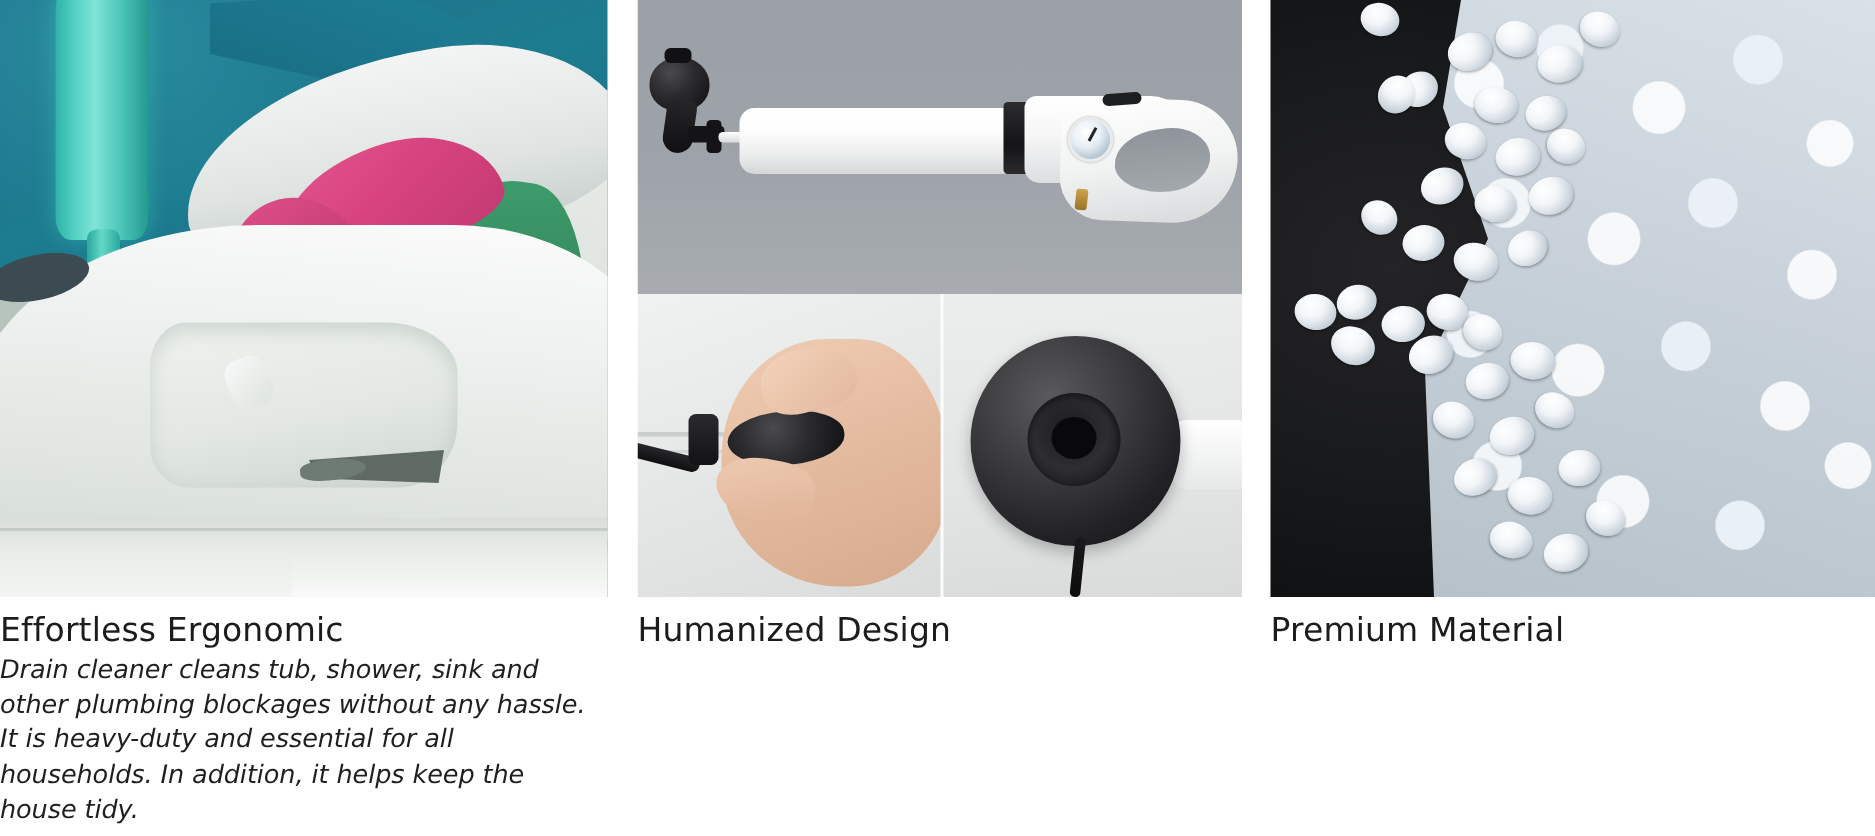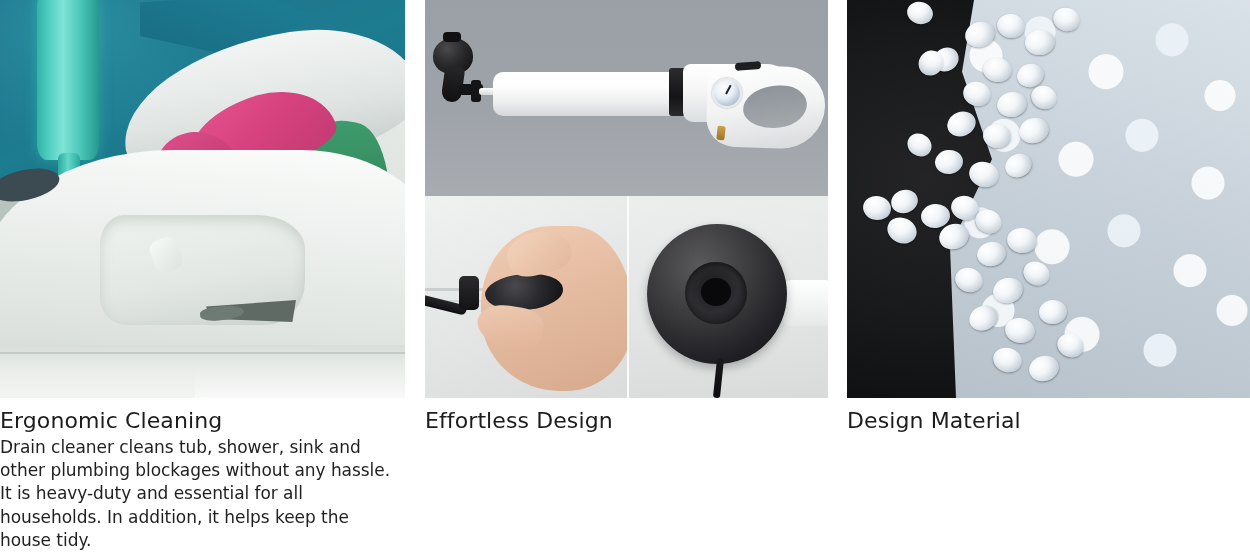--- a/index.html
+++ b/index.html
@@ -52,20 +52,21 @@
     margin: 0 0 2px 0;
     letter-spacing: 0.1px;
   }
   .feature-desc {
     font-size: 17px;
     line-height: 23.2px;
     font-weight: 400;
     color: #1f1f1f;
     margin: 0;
     letter-spacing: -0.05px;
+    font-style: italic;
   }
 
   
   .p1 {
     background:
       radial-gradient(ellipse 60% 45% at 18% 6%, #2a8ea0 0%, rgba(42,142,160,0) 70%),
       linear-gradient(160deg, #1f6f8b 0%, #1d7c90 30%, #1a6f86 55%, #195f75 100%);
   }
   .p1-cyl {
     position: absolute;
@@ -501,21 +502,21 @@
       <div class="p1-darktop-left"></div>
       <div class="p1-inner-bowl"></div>
       <div class="p1-nub"></div>
       <div class="p1-shelf-dark"></div>
       <div class="p1-slot"></div>
       <div class="p1-counter"></div>
       <div class="p1-counter-line"></div>
       <div class="p1-counter-step"></div>
     </div>
     <div class="text-block">
-      <h3 class="feature-title">Ergonomic Cleaning</h3>
+      <h3 class="feature-title">Effortless Ergonomic</h3>
       <p class="feature-desc">Drain cleaner cleans tub, shower, sink and other plumbing blockages without any hassle. It is heavy-duty and essential for all households. In addition, it helps keep the house tidy.</p>
     </div>
   </div>
 
   <div class="feature-col col-2">
     <div class="media">
 
       <div class="p2-top">
         <div class="p2-bulb"></div>
         <div class="p2-bulb-cap"></div>
@@ -551,21 +552,21 @@
           <div class="p2-white-pipe"></div>
           <div class="p2-donut"></div>
           <div class="p2-donut-ring"></div>
           <div class="p2-donut-hole"></div>
           <div class="p2-donut-tail"></div>
         </div>
       </div>
 
     </div>
     <div class="text-block">
-      <h3 class="feature-title">Effortless Design</h3>
+      <h3 class="feature-title">Humanized Design</h3>
     </div>
   </div>
 
   <div class="feature-col col-3">
     <div class="media p3">
       <div class="p3-heap"></div>
 
       <div class="pellet" style="left:118px; top:22px;  width:30px; height:25px; transform:rotate(-18deg);"></div>
       <div class="pellet" style="left:150px; top:14px;  width:28px; height:24px; transform:rotate(12deg);"></div>
       <div class="pellet" style="left:178px; top:30px;  width:30px; height:25px; transform:rotate(-6deg);"></div>
@@ -598,17 +599,17 @@
       <div class="pellet" style="left:176px; top:262px; width:27px; height:23px; transform:rotate(28deg);"></div>
       <div class="pellet" style="left:122px; top:306px; width:29px; height:24px; transform:rotate(-24deg);"></div>
       <div class="pellet" style="left:158px; top:318px; width:30px; height:25px; transform:rotate(10deg);"></div>
       <div class="pellet" style="left:192px; top:300px; width:28px; height:24px; transform:rotate(-6deg);"></div>
       <div class="pellet" style="left:146px; top:348px; width:29px; height:24px; transform:rotate(18deg);"></div>
       <div class="pellet" style="left:182px; top:356px; width:30px; height:25px; transform:rotate(-16deg);"></div>
       <div class="pellet" style="left:210px; top:334px; width:27px; height:23px; transform:rotate(24deg);"></div>
       <div class="pellet" style="left:60px;  top:2px;   width:26px; height:22px; transform:rotate(14deg);"></div>
     </div>
     <div class="text-block">
-      <h3 class="feature-title">Design Material</h3>
+      <h3 class="feature-title">Premium Material</h3>
     </div>
   </div>
 
 </div>
 
 </body></html>

